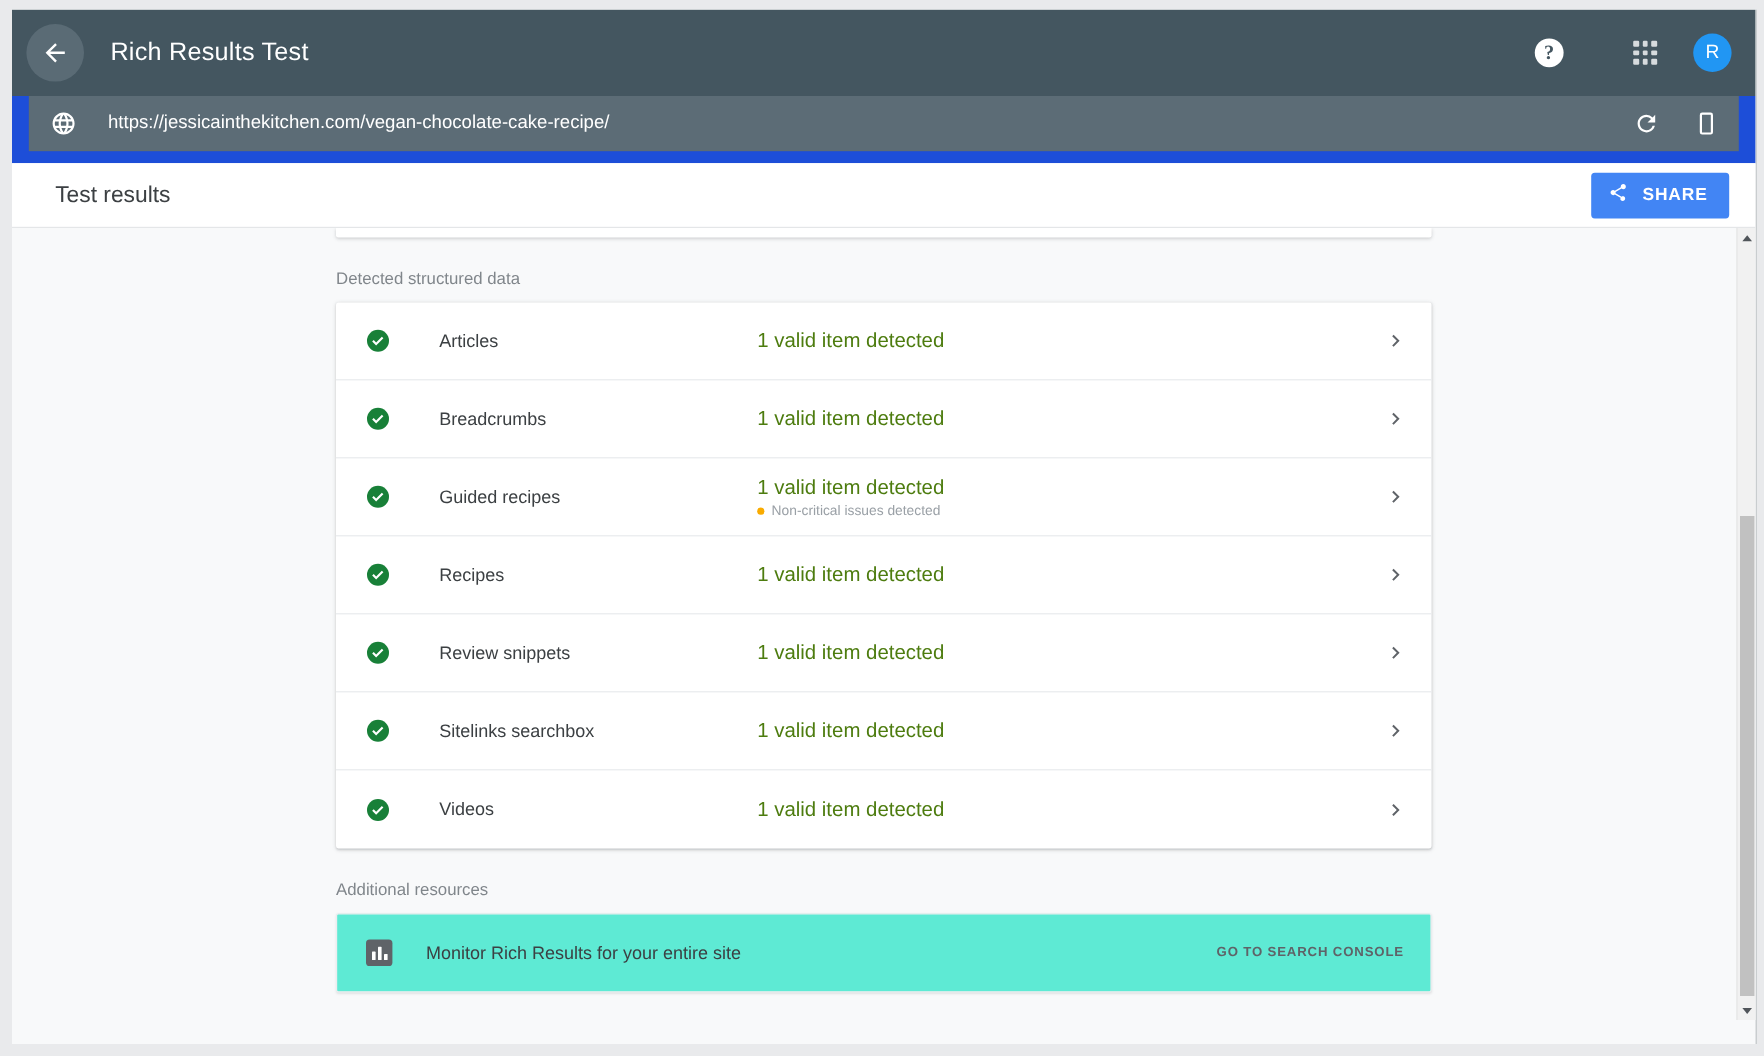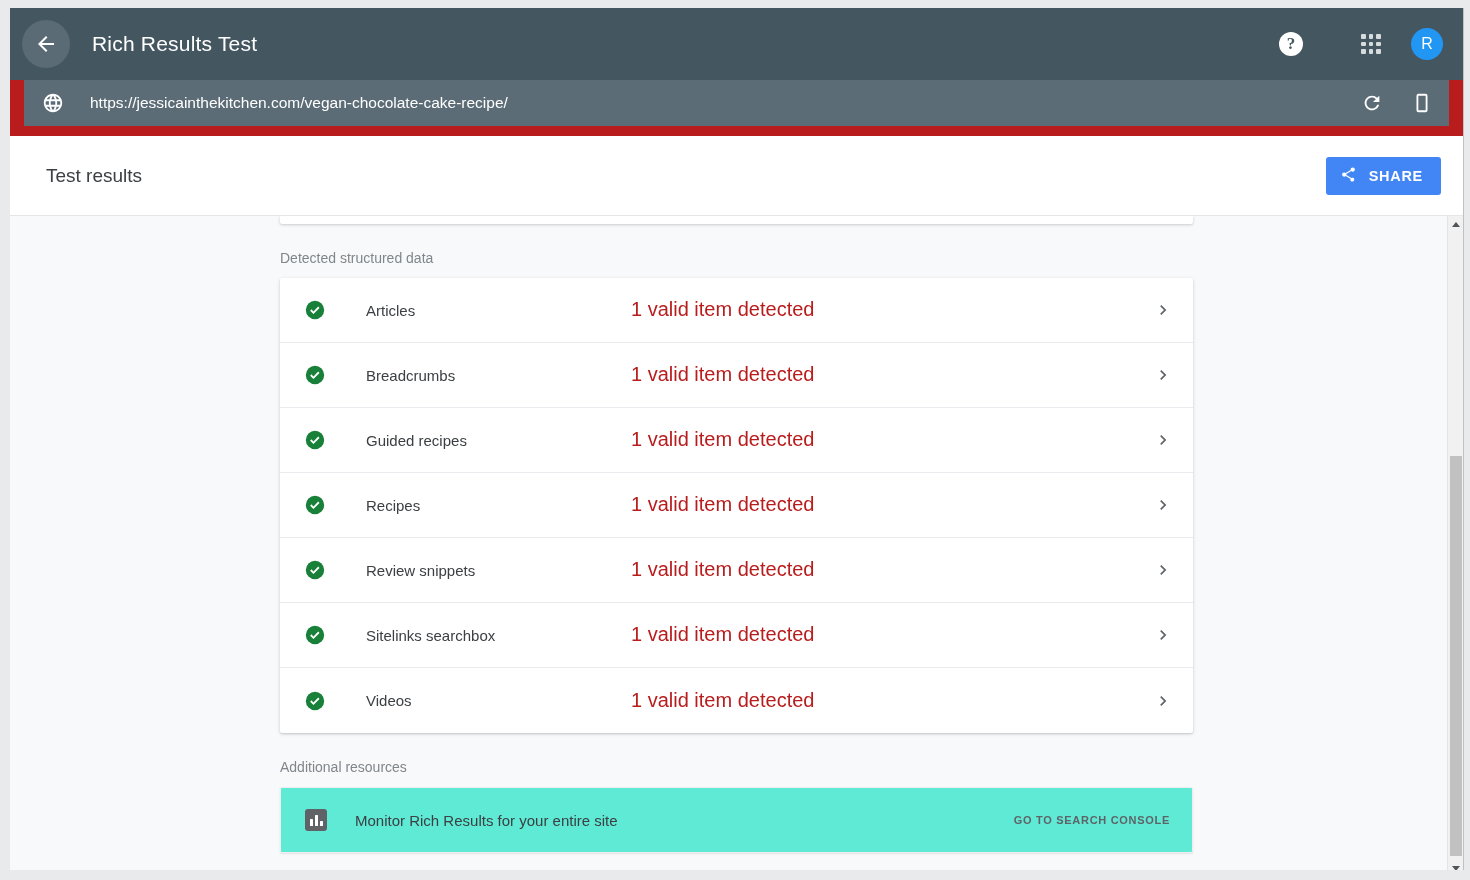--- a/index.html
+++ b/index.html
@@ -74,21 +74,21 @@
   .avatar {
     width: 32px; height: 32px; border-radius: 50%;
     background: #2196f3;
     color: #fff; font-size: 16px; font-weight: 500;
     display: flex; align-items: center; justify-content: center;
     cursor: pointer;
   }
 
   
   .urlbar-wrap {
-    background: #b91c1c;
+    background: #1d4ed8;
     padding: 0 14px 10px 14px;
   }
   .urlbar {
     height: 46px;
     background: #5c6c76;
     display: flex; align-items: center;
     padding: 0 14px 0 18px;
   }
   .globe-icon { flex: 0 0 auto; width: 22px; height: 22px; }
   .url-text {
@@ -97,21 +97,21 @@
     font-size: 15.5px;
     margin-left: 26px;
     white-space: nowrap; overflow: hidden; text-overflow: ellipsis;
     cursor: text;
   }
   .url-action { width: 26px; height: 26px; flex: 0 0 auto; cursor: pointer; display:flex; align-items:center; justify-content:center;}
   .url-action.reload { margin-right: 24px; }
 
   
   .results-header {
-    height: 80px;
+    height: 54px;
     background: #ffffff;
     display: flex; align-items: center;
     padding: 0 22px 0 36px;
     border-bottom: 1px solid #e4e6e8;
     position: relative;
     z-index: 5;
   }
   .results-title {
     font-size: 19px; color: #3c4043; font-weight: 400;
   }
@@ -173,21 +173,21 @@
   .row:last-child { border-bottom: none; }
   .row .status-icon { flex: 0 0 auto; width: 22px; height: 22px; }
   .row .row-label {
     flex: 0 0 auto;
     width: 265px;
     margin-left: 40px;
     font-size: 15px;
     color: #3c4043;
   }
   .row .row-value { flex: 1 1 auto; }
-  .row .value-main { font-size: 20px; color: #b91c1c; line-height: 19px; }
+  .row .value-main { font-size: 17px; color: #4d7c0f; line-height: 19px; }
   .row .value-sub {
     font-size: 11.5px; color: #9aa0a6;
     display: flex; align-items: center; gap: 6px;
     margin-top: 3px;
   }
   .dot-warn {
     width: 6px; height: 6px; border-radius: 50%;
     background: #f9ab00; display: inline-block;
   }
   .chev { flex: 0 0 auto; width: 20px; height: 20px; }
@@ -360,20 +360,24 @@
         <div class="row">
           <span class="status-icon">
             <svg width="22" height="22" viewBox="0 0 24 24">
                   <circle cx="12" cy="12" r="10" fill="#188038"></circle>
                   <path fill="#ffffff" d="M10.3 16.3l-3.6-3.6 1.4-1.4 2.2 2.2 5.2-5.2 1.4 1.4z"></path>
                 </svg>
           </span>
           <span class="row-label">Guided recipes</span>
           <span class="row-value">
             <span class="value-main">1 valid item detected</span>
+            <span class="value-sub">
+              <i class="dot-warn"></i>
+              <span>Non-critical issues detected</span>
+            </span>
           </span>
           <span class="chev">
             <svg width="20" height="20" viewBox="0 0 24 24">
                   <path fill="#5f6368" d="M8.59 16.59L13.17 12 8.59 7.41 10 6l6 6-6 6z"></path>
                 </svg>
           </span>
         </div>
 
         <div class="row">
           <span class="status-icon">

